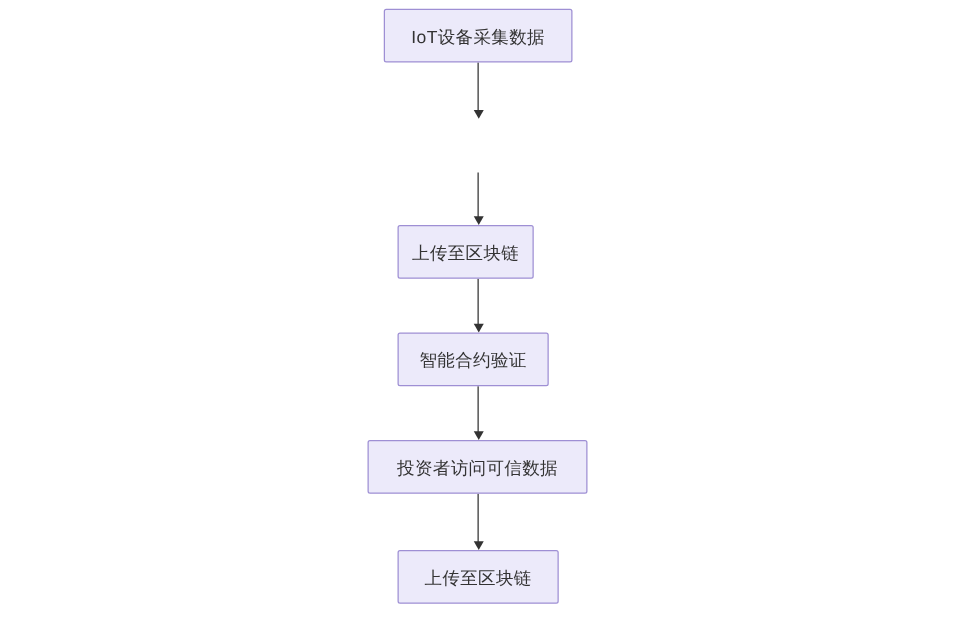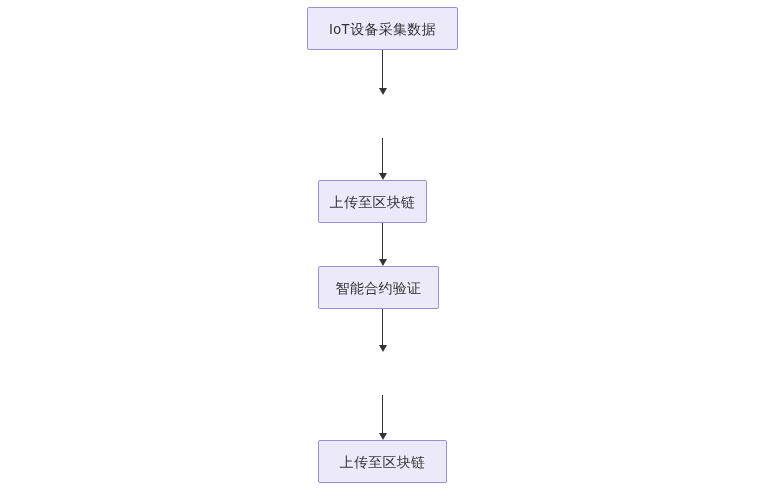--- a/index.html
+++ b/index.html
@@ -87,17 +87,20 @@
 
   <div class="node" style="left: 307px; top: 7px; width: 151px; height: 43px; background: rgb(236, 234, 250); border-color: rgb(158, 143, 212); color: rgb(51, 51, 51);">
     <span class="node-label">IoT设备采集数据</span>
   </div>
   <div class="node" style="left: 318px; top: 180px; width: 109px; height: 43px; background: rgb(236, 234, 250); border-color: rgb(158, 143, 212); color: rgb(51, 51, 51);">
     <span class="node-label">上传至区块链</span>
   </div>
   <div class="node" style="left: 318px; top: 266px; width: 121px; height: 43px; background: rgb(236, 234, 250); border-color: rgb(158, 143, 212); color: rgb(51, 51, 51);">
     <span class="node-label">智能合约验证</span>
   </div>
+  <div class="node" style="left: 294px; top: 352px; width: 176px; height: 43px; background: rgb(236, 234, 250); border-color: rgb(158, 143, 212); color: rgb(51, 51, 51);">
+    <span class="node-label">投资者访问可信数据</span>
+  </div>
   <div class="node" style="left: 318px; top: 440px; width: 129px; height: 43px; background: rgb(236, 234, 250); border-color: rgb(158, 143, 212); color: rgb(51, 51, 51);">
     <span class="node-label">上传至区块链</span>
   </div>
 
 </div>
 
 </body></html>

